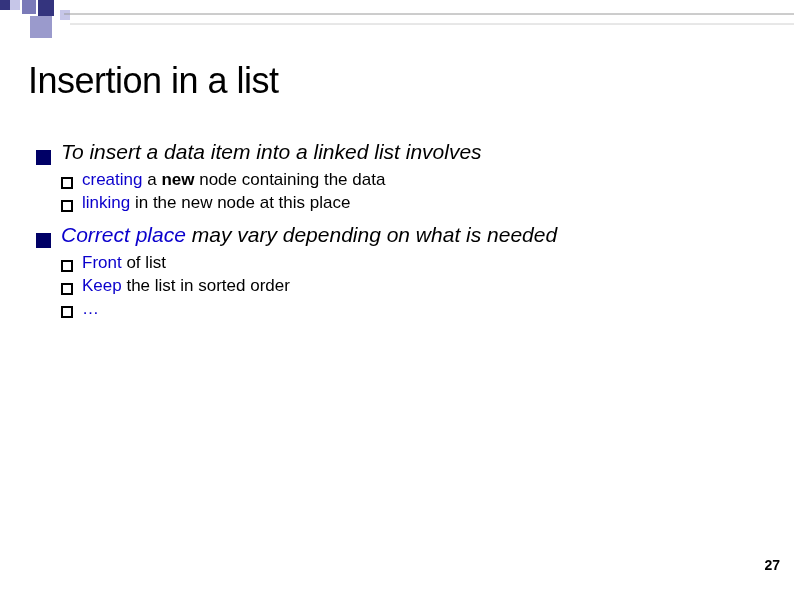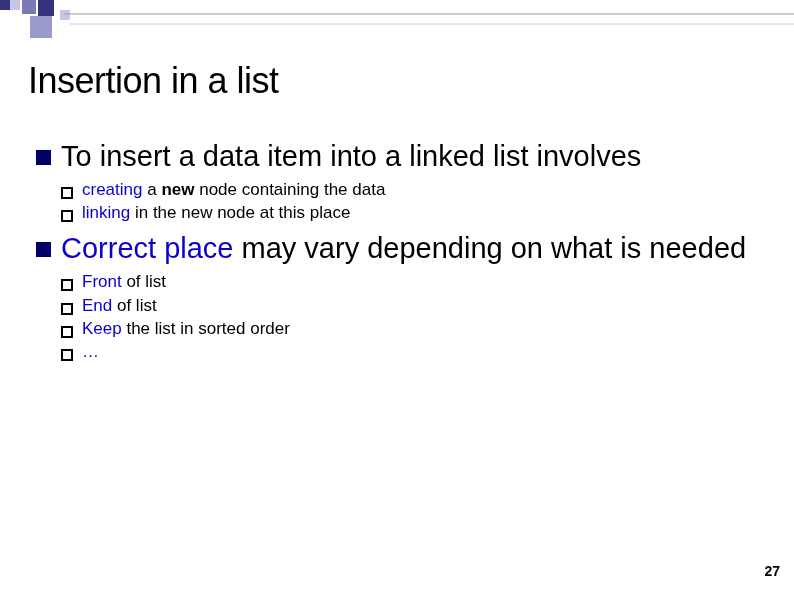--- a/index.html
+++ b/index.html
@@ -4,28 +4,28 @@
 <style>
   * { margin: 0; padding: 0; box-sizing: border-box; }
   html, body { width: 794px; height: 595px; background: #ffffff; font-family: Arial, Helvetica, sans-serif; color: #000; overflow: hidden; }
   .slide { position: relative; width: 794px; height: 595px; }
   .decor { position: absolute; left: 0; top: 0; width: 794px; height: 40px; }
   .decor svg { display: block; }
   .title { position: absolute; left: 28px; top: 60px; font-size: 36px; font-weight: 400; letter-spacing: -0.5px; }
   .content { position: absolute; left: 36px; top: 135px; width: 740px; }
   .l1 { display: flex; align-items: flex-start; margin-top: 4px; }
   .l1 .bullet { width: 15px; height: 15px; background: #000066; flex: 0 0 auto; margin-top: 11px; margin-right: 10px; }
-  .l1 .text { font-size: 29px; line-height: 1.24; }
+  .l1 .text { font-size: 21px; line-height: 1.24; font-style: italic; }
   .l2-block { margin-left: 25px; margin-top: 4px; margin-bottom: 8px; }
   .l2 { display: flex; align-items: flex-start; margin-top: 2px; }
   .l2 .bullet { width: 12px; height: 12px; border: 2px solid #000; flex: 0 0 auto; margin-top: 8px; margin-right: 9px; box-sizing: border-box; }
   .l2 .text { font-size: 17px; line-height: 1.25; }
   .hl { color: #0b00cc; }
   .bold { font-weight: 700; }
-  .pagenum { position: absolute; right: 14px; bottom: 16px; font-size: 14px; font-weight: 700; }
+  .pagenum { position: absolute; right: 14px; bottom: 22px; font-size: 14px; font-weight: 700; }
 </style>
 </head>
 <body>
 
 <div class="slide">
 
   <div class="decor">
     <svg width="794" height="40" viewBox="0 0 794 40">
       <rect x="0" y="0" width="10" height="10" fill="#34347e"></rect>
       <rect x="10" y="0" width="10" height="10" fill="#c6c6e8"></rect>
@@ -63,24 +63,20 @@
       <span class="text"><span class="hl">Correct place</span><span> may vary depending on what is needed</span></span>
     </div>
 
     <div class="l2-block">
       <div class="l2">
         <span class="bullet"></span>
         <span class="text"><span class="hl">Front</span><span> of list</span></span>
       </div>
       <div class="l2">
         <span class="bullet"></span>
-        <span class="text"><span class="hl">End</span><span> of list</span></span>
-      </div>
-      <div class="l2">
-        <span class="bullet"></span>
         <span class="text"><span class="hl">Keep</span><span> the list in sorted order</span></span>
       </div>
       <div class="l2">
         <span class="bullet"></span>
         <span class="text"><span class="hl">…</span><span></span></span>
       </div>
     </div>
 
   </div>
 

